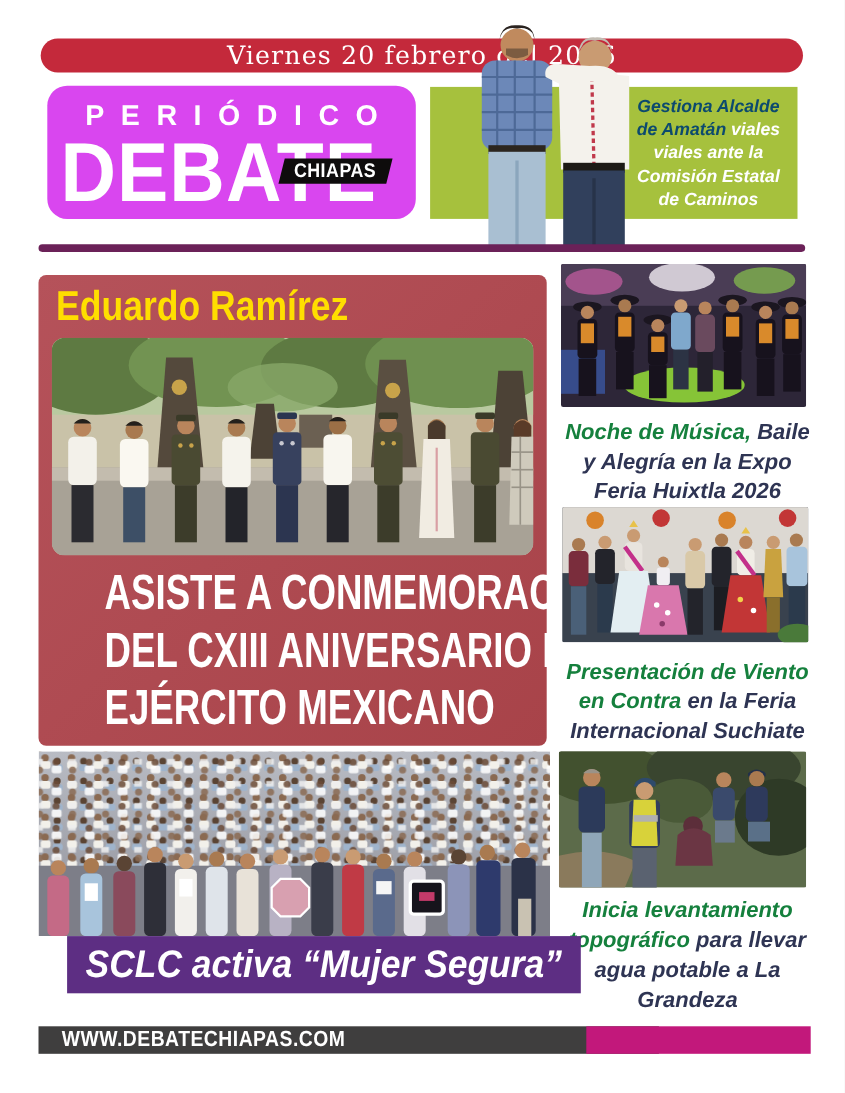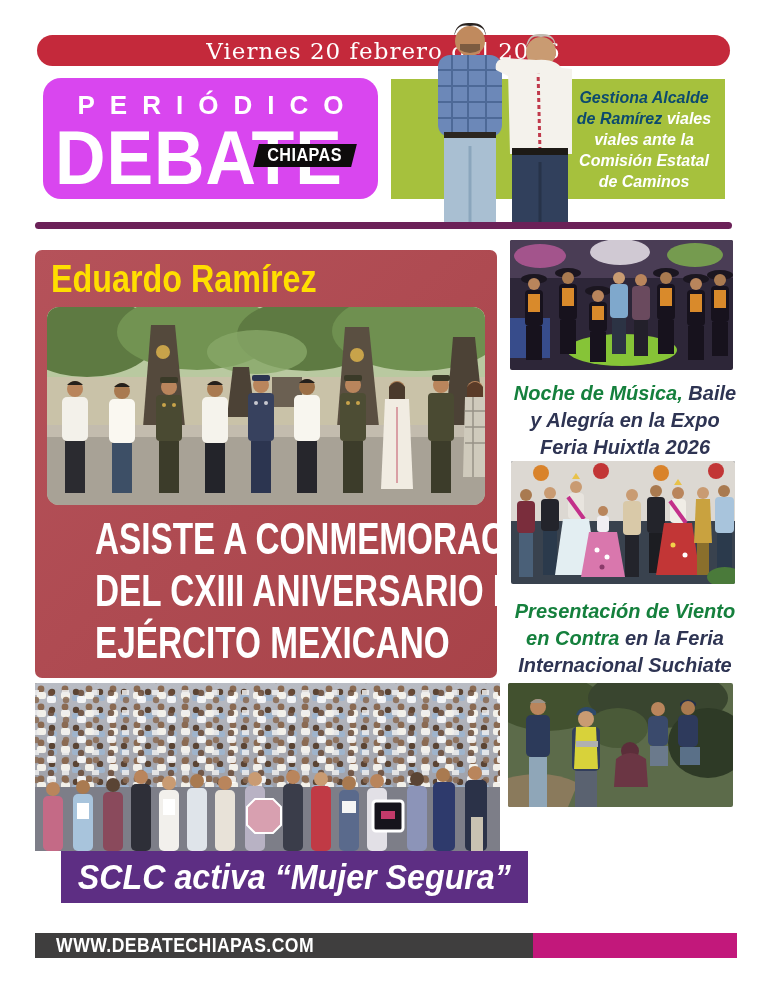--- a/index.html
+++ b/index.html
@@ -125,21 +125,21 @@
     <div class="periodico">PERIÓDICO</div>
     <div class="debate">DEBATE</div>
     <div class="chiapas-box">
       <span>CHIAPAS</span>
     </div>
   </div>
 
   <div class="green-box">
     <div class="green-text">
       <span class="yl">Gestiona Alcalde</span><br>
-      <span class="yl">de Ramírez</span><span> viales</span><br>
+      <span class="yl">de Amatán</span><span> viales</span><br>
       <span>viales ante la</span><br>
       <span>Comisión Estatal</span><br>
       <span>de Caminos</span>
     </div>
   </div>
 
   <svg class="men-photo" viewBox="0 0 190 209">
 
     <g>
       <circle cx="62" cy="27" r="15" fill="#c08a5e"></circle>
@@ -459,20 +459,26 @@
           <rect x="0" y="15" width="20" height="30" rx="5" fill="#3a4a6c"></rect>
           <rect x="2" y="45" width="18" height="20" fill="#6b7a8c"></rect>
         </g>
       <g transform="translate(170,16)">
           <path d="M2 4 Q10 -3 18 4 L18 7 L2 7 Z" fill="#23304a"></path>
           <circle cx="10" cy="9" r="7" fill="#a97a50"></circle>
           <rect x="0" y="16" width="20" height="32" rx="5" fill="#2e3a5c"></rect>
           <rect x="2" y="48" width="20" height="18" fill="#5a7088"></rect>
         </g>
     </svg>
+  </div>
+  <div class="rc-caption" style="top:815px;">
+    <span class="red">Inicia levantamiento</span><br>
+    <span class="red">topográfico</span><span> para llevar</span><br>
+    <span>agua potable a La</span><br>
+    <span>Grandeza</span>
   </div>
 
   <div class="crowd-photo">
     <svg viewBox="0 0 465 168" width="465" height="168">
       <defs>
         <linearGradient id="cg" x1="0" y1="0" x2="0" y2="1">
           <stop offset="0" stop-color="#b9bcc4"></stop>
             <stop offset="1" stop-color="#8e8f98"></stop>
         </linearGradient>
         <pattern id="crowdA" width="24" height="18" patternUnits="userSpaceOnUse">

